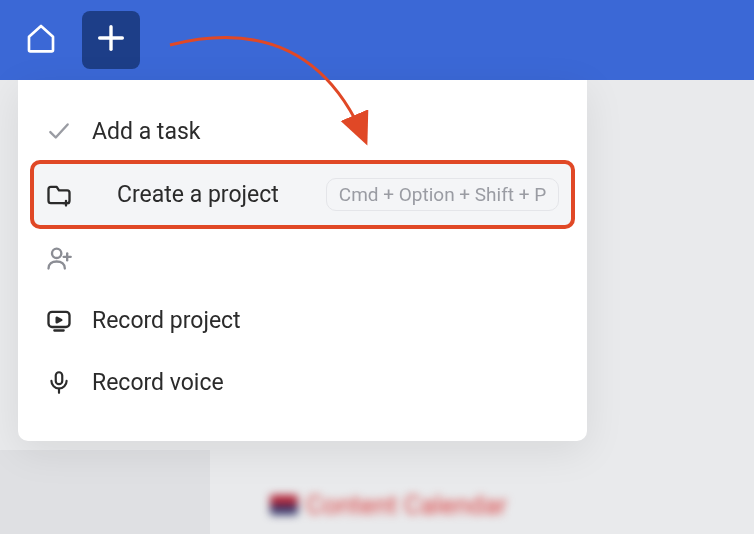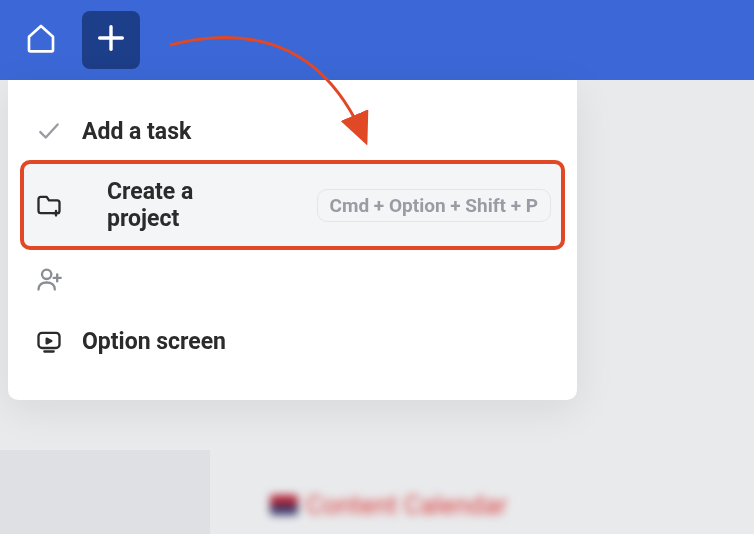--- a/index.html
+++ b/index.html
@@ -34,28 +34,27 @@
       height: 58px;
       background: #1d3e88;
       border-radius: 8px;
       display: flex;
       align-items: center;
       justify-content: center;
       color: #fff;
     }
     .dropdown {
       position: absolute;
-      left: 8px;
+      left: 18px;
       top: 80px;
       width: 569px;
       background: #fff;
       border-radius: 0 0 10px 10px;
       box-shadow: 0 10px 40px rgba(0,0,0,0.08);
       padding: 20px 14px 28px 14px;
-      font-weight: bold;
     }
     .menu-item {
       display: flex;
       align-items: center;
       padding: 16px 12px;
       gap: 18px;
       border-radius: 8px;
       font-size: 23px;
       color: #2b2b2b;
       position: relative;
@@ -185,23 +184,33 @@
   </div>
 
   <div class="menu-item">
     <span class="icon-slot">
       <svg width="28" height="28" viewBox="0 0 24 24" fill="none" stroke="#2b2b2b" stroke-width="2" stroke-linecap="round" stroke-linejoin="round">
         <rect x="3" y="5" width="18" height="13" rx="3"></rect>
         <polygon points="10,10 10,14 14,12" fill="#2b2b2b"></polygon>
         <line x1="8" y1="21" x2="16" y2="21"></line>
       </svg>
     </span>
-    <span>Option screen</span>
-  </div>
-
+    <span>Record project</span>
+  </div>
+
+  <div class="menu-item">
+    <span class="icon-slot">
+      <svg width="26" height="26" viewBox="0 0 24 24" fill="none" stroke="#2b2b2b" stroke-width="2" stroke-linecap="round" stroke-linejoin="round">
+        <rect x="9" y="3" width="6" height="11" rx="3"></rect>
+        <path d="M5 11 A7 7 0 0 0 19 11"></path>
+        <line x1="12" y1="18" x2="12" y2="22"></line>
+      </svg>
+    </span>
+    <span>Record voice</span>
+  </div>
 
 </div>
 
 <div class="blurred-title">
   <span class="flag"></span>
   <span>Content Calendar</span>
 </div>
 
 <svg class="arrow-svg" width="260" height="160">
   <defs>

